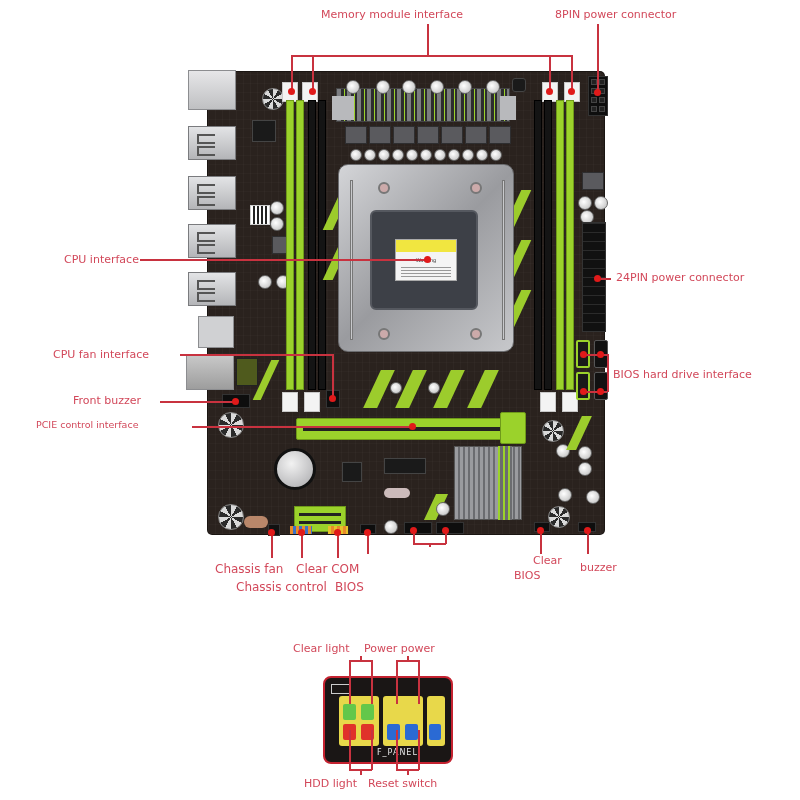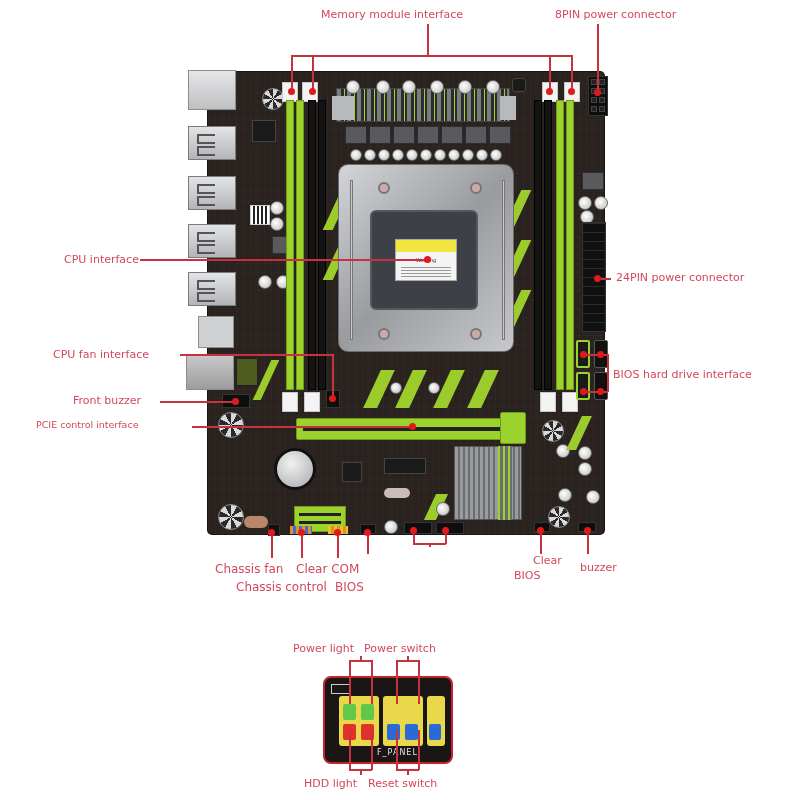--- a/index.html
+++ b/index.html
@@ -309,16 +309,16 @@
 <div class="ln" style="left:418px;top:660px;width:1.5px;height:44px"></div>
 <div class="ln" style="left:349px;top:730px;width:1.5px;height:40px"></div>
 <div class="ln" style="left:371px;top:730px;width:1.5px;height:40px"></div>
 <div class="ln" style="left:349px;top:769px;width:23px;height:1.5px"></div>
 <div class="ln" style="left:360px;top:769px;width:1.5px;height:6px"></div>
 <div class="ln" style="left:396px;top:730px;width:1.5px;height:40px"></div>
 <div class="ln" style="left:418px;top:730px;width:1.5px;height:40px"></div>
 <div class="ln" style="left:396px;top:769px;width:23px;height:1.5px"></div>
 <div class="ln" style="left:407px;top:769px;width:1.5px;height:6px"></div>
 
-<div class="lbl" style="left:293px;top:643px">Power light</div>
-<div class="lbl" style="left:364px;top:643px">Power switch</div>
+<div class="lbl" style="left:293px;top:643px">Clear light</div>
+<div class="lbl" style="left:364px;top:643px">Power power</div>
 <div class="lbl" style="left:304px;top:778px">HDD light</div>
 <div class="lbl" style="left:368px;top:778px">Reset switch</div>
 
 </body></html>

